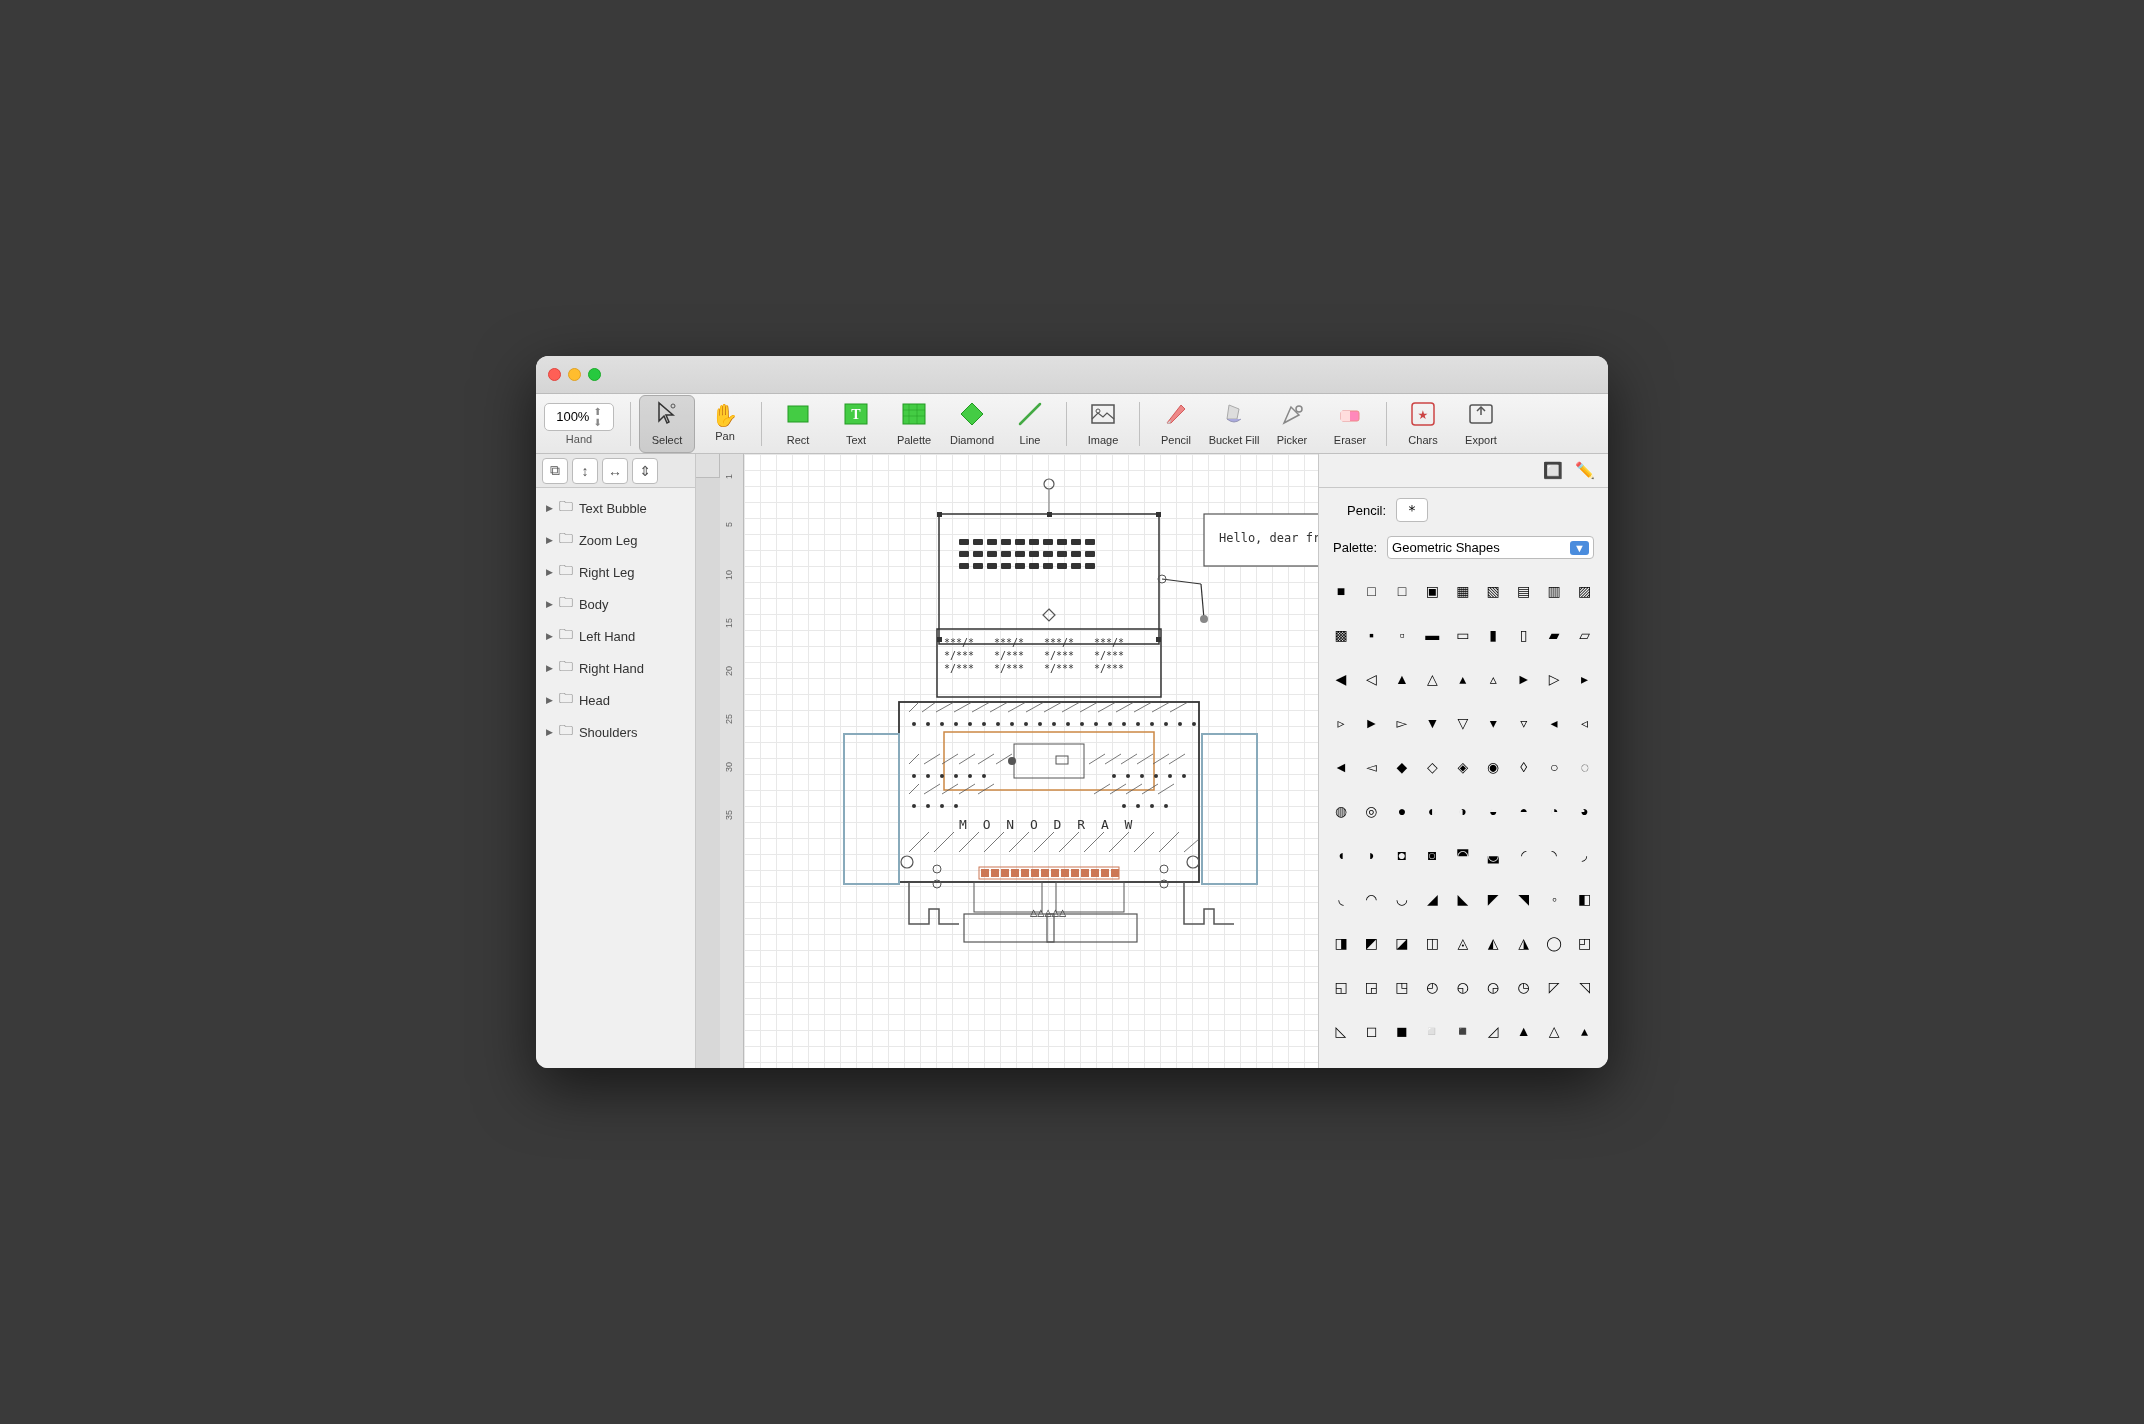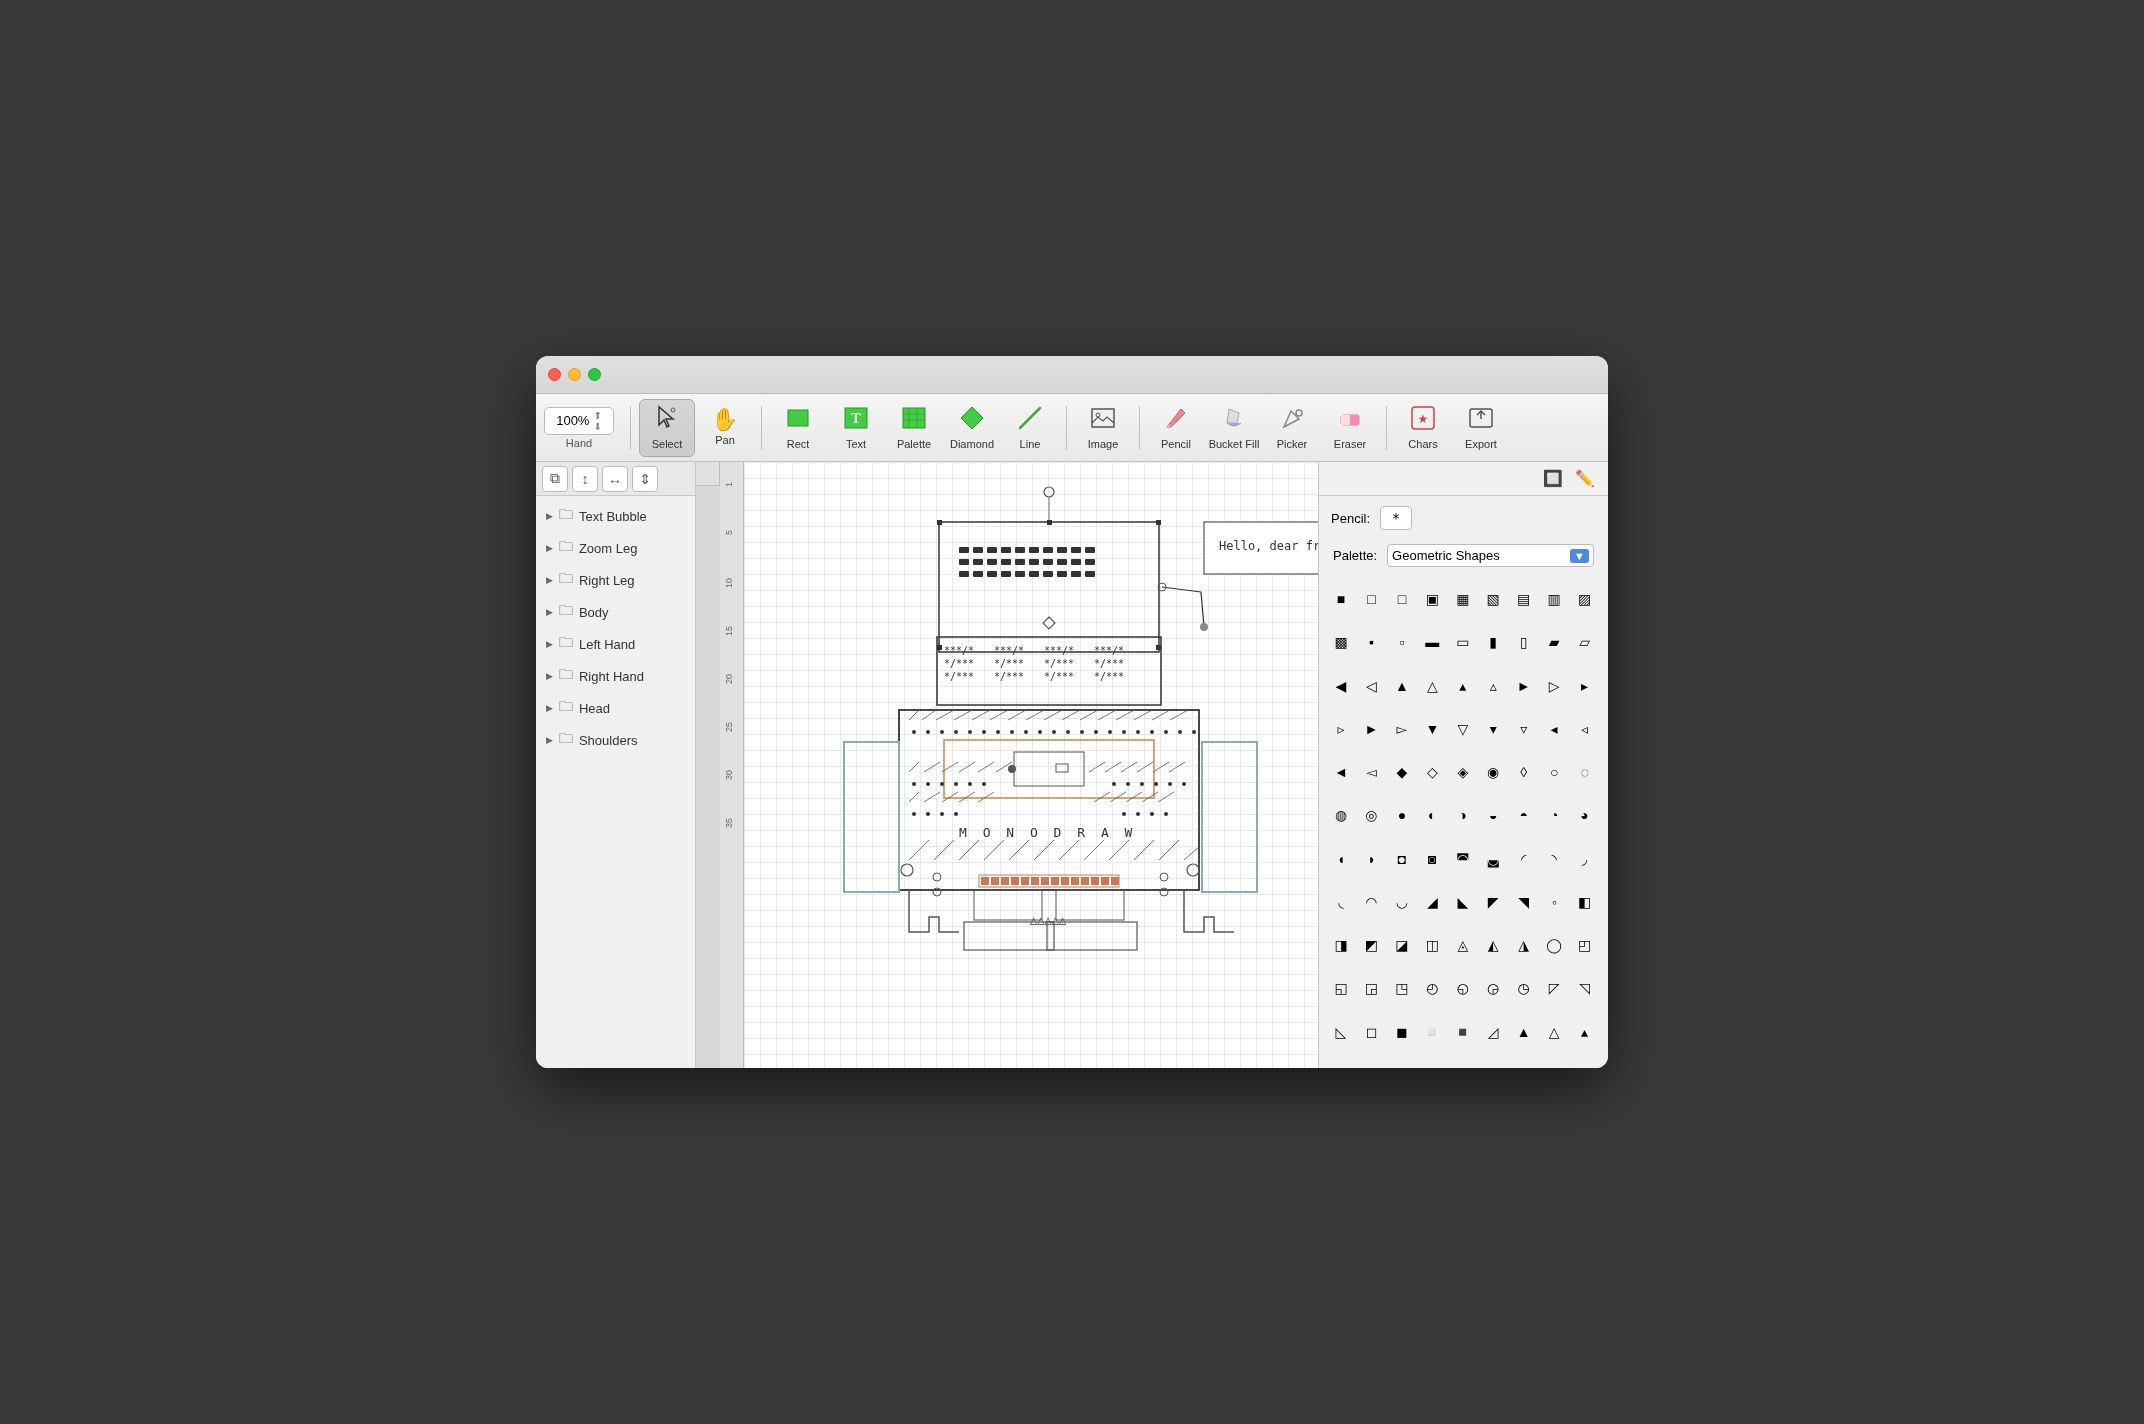--- a/index.html
+++ b/index.html
@@ -39,21 +39,21 @@
     .traffic-light {
       width: 13px;
       height: 13px;
       border-radius: 50%;
     }
     .tl-close { background: #ff5f56; border: 1px solid #e0443e; }
     .tl-min { background: #ffbd2e; border: 1px solid #dfa123; }
     .tl-max { background: #27c93f; border: 1px solid #1aab29; }
     
     .toolbar {
-      height: 68px;
+      height: 60px;
       background: linear-gradient(180deg, #f5f5f5 0%, #e8e8e8 100%);
       border-bottom: 1px solid #c0c0c0;
       display: flex;
       align-items: center;
       padding: 0 8px;
       gap: 2px;
       flex-shrink: 0;
     }
     .tool-sep {
       width: 1px;
@@ -238,21 +238,21 @@
       display: flex;
       align-items: center;
       justify-content: center;
       cursor: pointer;
       font-size: 16px;
       color: #555;
     }
     .pencil-row {
       display: flex;
       align-items: center;
-      padding: 10px 12px;
+      padding: 10px 28px;
       gap: 10px;
       font-size: 13px;
     }
     .pencil-char-box {
       border: 1px solid #bbb;
       border-radius: 4px;
       background: white;
       width: 32px;
       height: 24px;
       display: flex;

